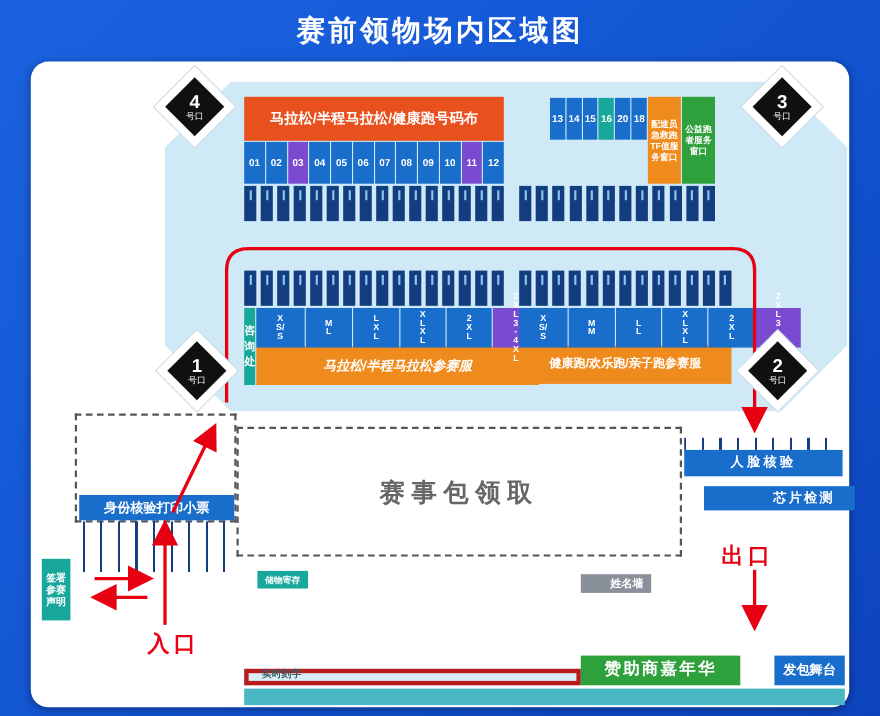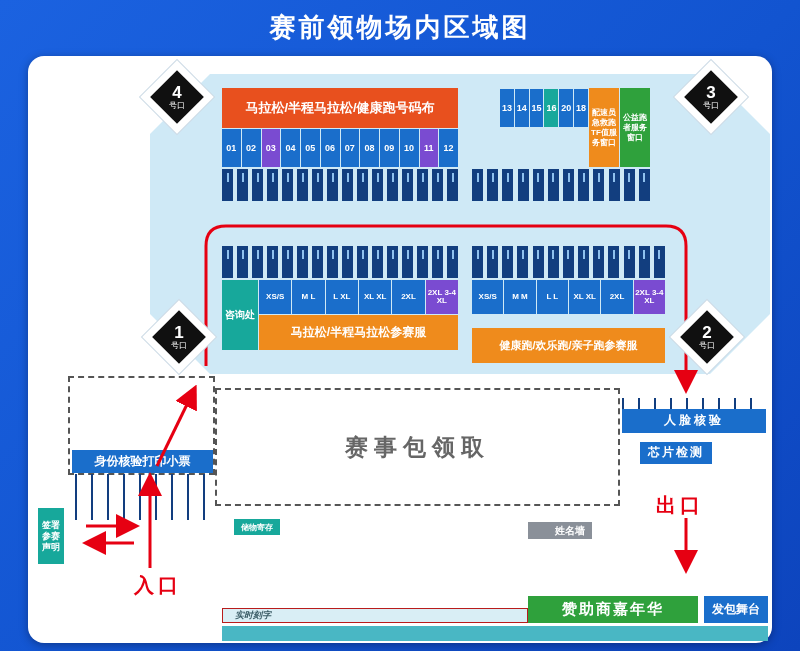--- a/index.html
+++ b/index.html
@@ -16,21 +16,21 @@
   #panel{position:absolute;left:28px;top:56px;width:744px;height:587px;
     background:#fff;border-radius:16px;box-shadow:0 2px 8px rgba(0,0,20,.35);}
   #hall{position:absolute;left:150px;top:74px;width:620px;height:300px;background:var(--hall);
     clip-path:polygon(60px 0,560px 0,620px 60px,620px 240px,560px 300px,60px 300px,0 240px,0 60px);}
 
   .banner{display:flex;align-items:center;justify-content:center;text-align:center;
     color:#fff;font-weight:bold;line-height:1.1;}
   .cellrow{display:flex;gap:1px;margin-top:1px;}
   .cell{flex:1;display:flex;align-items:center;justify-content:center;text-align:center;
     color:#fff;font-weight:bold;font-size:9px;line-height:1;}
-  .sizecell{font-size:8px;padding:0;word-break:break-all;}
+  .sizecell{font-size:8px;padding:18px;word-break:break-all;}
   .blue{background:var(--blue);} .purple{background:var(--purple);}
   .teal{background:var(--teal);} .orange{background:var(--orange);}
   .green{background:var(--green);} .redorange{background:var(--redorange);}
 
   .stallrow{display:flex;justify-content:space-between;}
   .stall{width:11px;height:100%;background:var(--navy);position:relative;}
   .stall::after{content:"";position:absolute;left:50%;top:4px;width:2px;height:9px;
     transform:translateX(-50%);background:#8fc1ee;}
 
   .window{color:#fff;font-weight:bold;font-size:8px;line-height:10px;text-align:center;
@@ -48,22 +48,22 @@
 
   .gate{width:52px;height:52px;}
   .gate-white{position:absolute;inset:0;background:#fff;transform:rotate(45deg);
     box-shadow:0 0 0 1px #cddbe6;}
   .gate-black{position:absolute;left:7px;top:7px;width:38px;height:38px;background:#101010;
     transform:rotate(45deg);display:flex;align-items:center;justify-content:center;}
   .gate-content{transform:rotate(-45deg);text-align:center;color:#fff;line-height:1;}
   .gate-num{font-size:17px;font-weight:bold;}
   .gate-lab{font-size:8px;margin-top:1px;}
 
-  #thinbar{background:#d9eef5;border:1px solid #b91c1c;box-sizing:border-box;
-    display:flex;align-items:flex-end;font-style:italic;}
+  #thinbar{background:#d9eef5;border:4px solid #b91c1c;box-sizing:border-box;
+    display:flex;align-items:flex-end;}
   #thinbar span{font-size:9px;color:#3b5c66;padding-left:12px;font-weight:bold;}
   #bottomstrip{background:#49b7c4;}
 
   .flow{stroke:var(--red);stroke-width:3;fill:none;marker-end:url(#arr);}
   svg{pointer-events:none;}
 </style>
 </head>
 <body>
 
 <div id="stage">
@@ -163,21 +163,21 @@
       <div class="smallbox teal" style="width:36px;height:70px;font-size:10px;">咨询处</div>
       <div style="flex:1;">
         <div class="cellrow" style="height:34px;margin-top:0;">
           <div class="cell sizecell blue">XS/S</div>
           <div class="cell sizecell blue">M L</div>
           <div class="cell sizecell blue">L XL</div>
           <div class="cell sizecell blue">XL XL</div>
           <div class="cell sizecell blue">2XL</div>
           <div class="cell sizecell purple">2XL 3-4XL</div>
         </div>
-        <div class="banner orange" style="height:35px;font-size:12px;margin-top:1px;">马拉松/半程马拉松参赛服</div>
+        <div class="banner orange" style="height:35px;font-size:12px;margin-top:1px;font-style:italic;">马拉松/半程马拉松参赛服</div>
       </div>
     </div>
   </div>
 
   <div class="abs" style="left:472px;top:246px;width:193px;">
     <div class="stallrow" style="height:32px;margin-bottom:2px;">
         <div class="stall"></div>
         <div class="stall"></div>
         <div class="stall"></div>
         <div class="stall"></div>
@@ -192,45 +192,45 @@
         <div class="stall"></div>
       </div>
     <div class="cellrow" style="height:34px;margin-top:0;">
       <div class="cell sizecell blue">XS/S</div>
       <div class="cell sizecell blue">M M</div>
       <div class="cell sizecell blue">L L</div>
       <div class="cell sizecell blue">XL XL</div>
       <div class="cell sizecell blue">2XL</div>
       <div class="cell sizecell purple">2XL 3-4XL</div>
     </div>
-    <div class="banner orange" style="height:35px;font-size:11px;margin-top:14px;">健康跑/欢乐跑/亲子跑参赛服</div>
+    <div class="banner orange" style="height:35px;font-size:11px;margin-top:0;">健康跑/欢乐跑/亲子跑参赛服</div>
   </div>
 
   <div class="abs dashed" style="left:215px;top:388px;width:405px;height:118px;background:#fff;">
     <span id="pickup-label">赛事包领取</span>
   </div>
 
   <div class="abs dashed" style="left:68px;top:376px;width:147px;height:99px;"></div>
   <div class="abs banner blue" style="left:72px;top:450px;width:141px;height:23px;font-size:12px;">身份核验打印小票</div>
   <div class="abs queue" style="left:75px;top:474px;width:138px;height:46px;"></div>
   <div class="abs smallbox teal" style="left:38px;top:508px;width:26px;height:56px;font-size:9px;line-height:11px;padding:2px;">签署参赛声明</div>
   <div class="abs redtext" style="left:134px;top:572px;">入口</div>
 
   <div class="abs queue" style="left:622px;top:398px;width:144px;height:11px;"></div>
   <div class="abs banner blue" style="left:622px;top:409px;width:144px;height:24px;font-size:12px;letter-spacing:3px;">人脸核验</div>
-  <div class="abs banner blue" style="left:640px;top:442px;width:72px;height:22px;font-size:12px;letter-spacing:2px;">芯片检测</div>
+  <div class="abs banner blue" style="left:640px;top:442px;width:92px;height:22px;font-size:12px;letter-spacing:2px;padding-left:45px;">芯片检测</div>
   <div class="abs redtext" style="left:656px;top:492px;">出口</div>
 
   <div class="abs smallbox teal" style="left:234px;top:519px;width:46px;height:16px;font-size:8px;">储物寄存</div>
   <div class="abs smallbox graybox" style="left:528px;top:522px;width:64px;height:17px;font-size:10px;">姓名墙</div>
 
   <div id="thinbar" class="abs" style="left:222px;top:608px;width:306px;height:15px;">
     <span>实时刻字</span>
   </div>
-  <div class="abs banner green" style="left:528px;top:596px;width:170px;height:27px;font-size:15px;letter-spacing:2px;">赞助商嘉年华</div>
+  <div class="abs banner green" style="left:528px;top:596px;width:145px;height:27px;font-size:15px;letter-spacing:2px;">赞助商嘉年华</div>
   <div class="abs banner blue" style="left:704px;top:596px;width:64px;height:27px;font-size:12px;">发包舞台</div>
   <div id="bottomstrip" class="abs" style="left:222px;top:626px;width:546px;height:15px;"></div>
 
   <svg width="800" height="651" class="abs" style="left:0;top:0;">
     <defs>
       <marker id="arr" markerWidth="8" markerHeight="8" refX="6" refY="4" orient="auto">
         <path d="M0,0 L8,4 L0,8 Z" fill="#e60012"></path>
       </marker>
     </defs>
     <path class="flow" d="M150,568 L150,478"></path>

